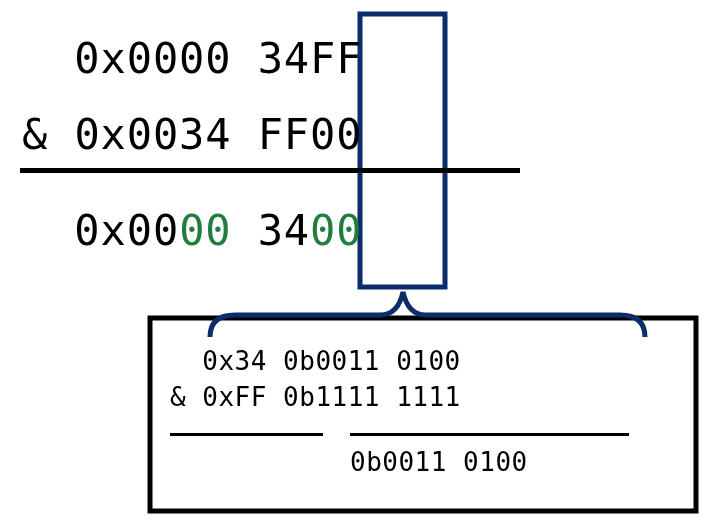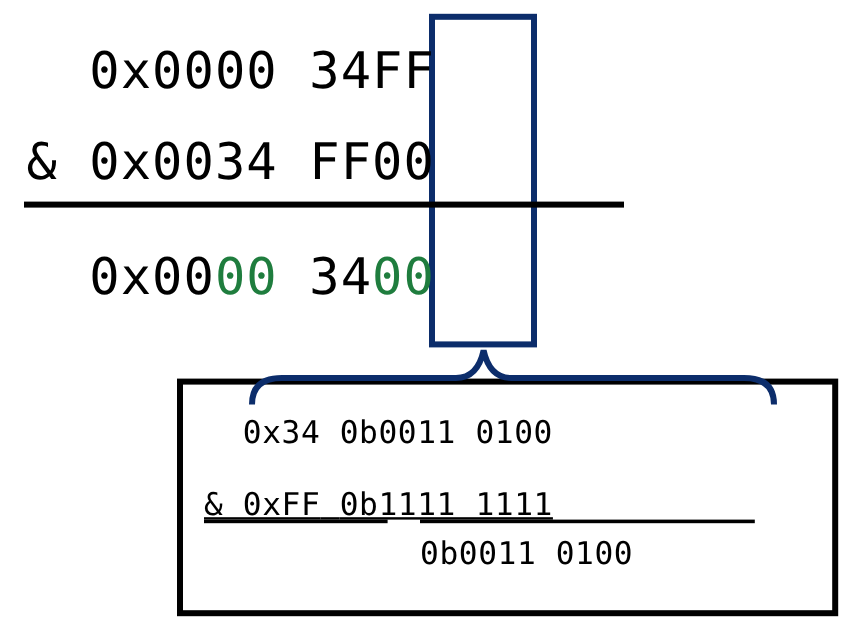--- a/index.html
+++ b/index.html
@@ -23,17 +23,17 @@
 <div class="mono big" style="left:22px;top:38px;"><span>  0x0000 </span><span>34</span><span>FF</span></div>
 
 <div class="mono big" style="left:22px;top:114px;"><span>&amp; </span><span>0x0034 </span><span>FF</span><span>00</span></div>
 
 <div class="rule" style="left:20px;top:168px;width:500px;height:5px;"></div>
 
 <div class="mono big" style="left:22px;top:190px;margin-top:20px;"><span>  0x00</span><span class="green">00</span><span> </span><span>34</span><span class="green">00</span></div>
 
 <div class="mono small" style="left:170px;top:348px;"><span>  0x34</span> <span>0b0011 0100</span></div>
 
-<div class="mono small" style="left:170px;top:408px;text-decoration:underline;"><span>&amp; 0xFF</span> <span>0b1111 1111</span></div>
+<div class="mono small" style="left:170px;top:384px;"><span>&amp; 0xFF</span> <span>0b1111 1111</span></div>
 <div class="rule" style="left:170px;top:433px;width:153px;height:3px;"></div>
 <div class="rule" style="left:350px;top:433px;width:279px;height:3px;"></div>
 
 <div class="mono small" style="left:350px;top:449px;"><span>0b0011 0100</span></div>
 
 </body></html>

